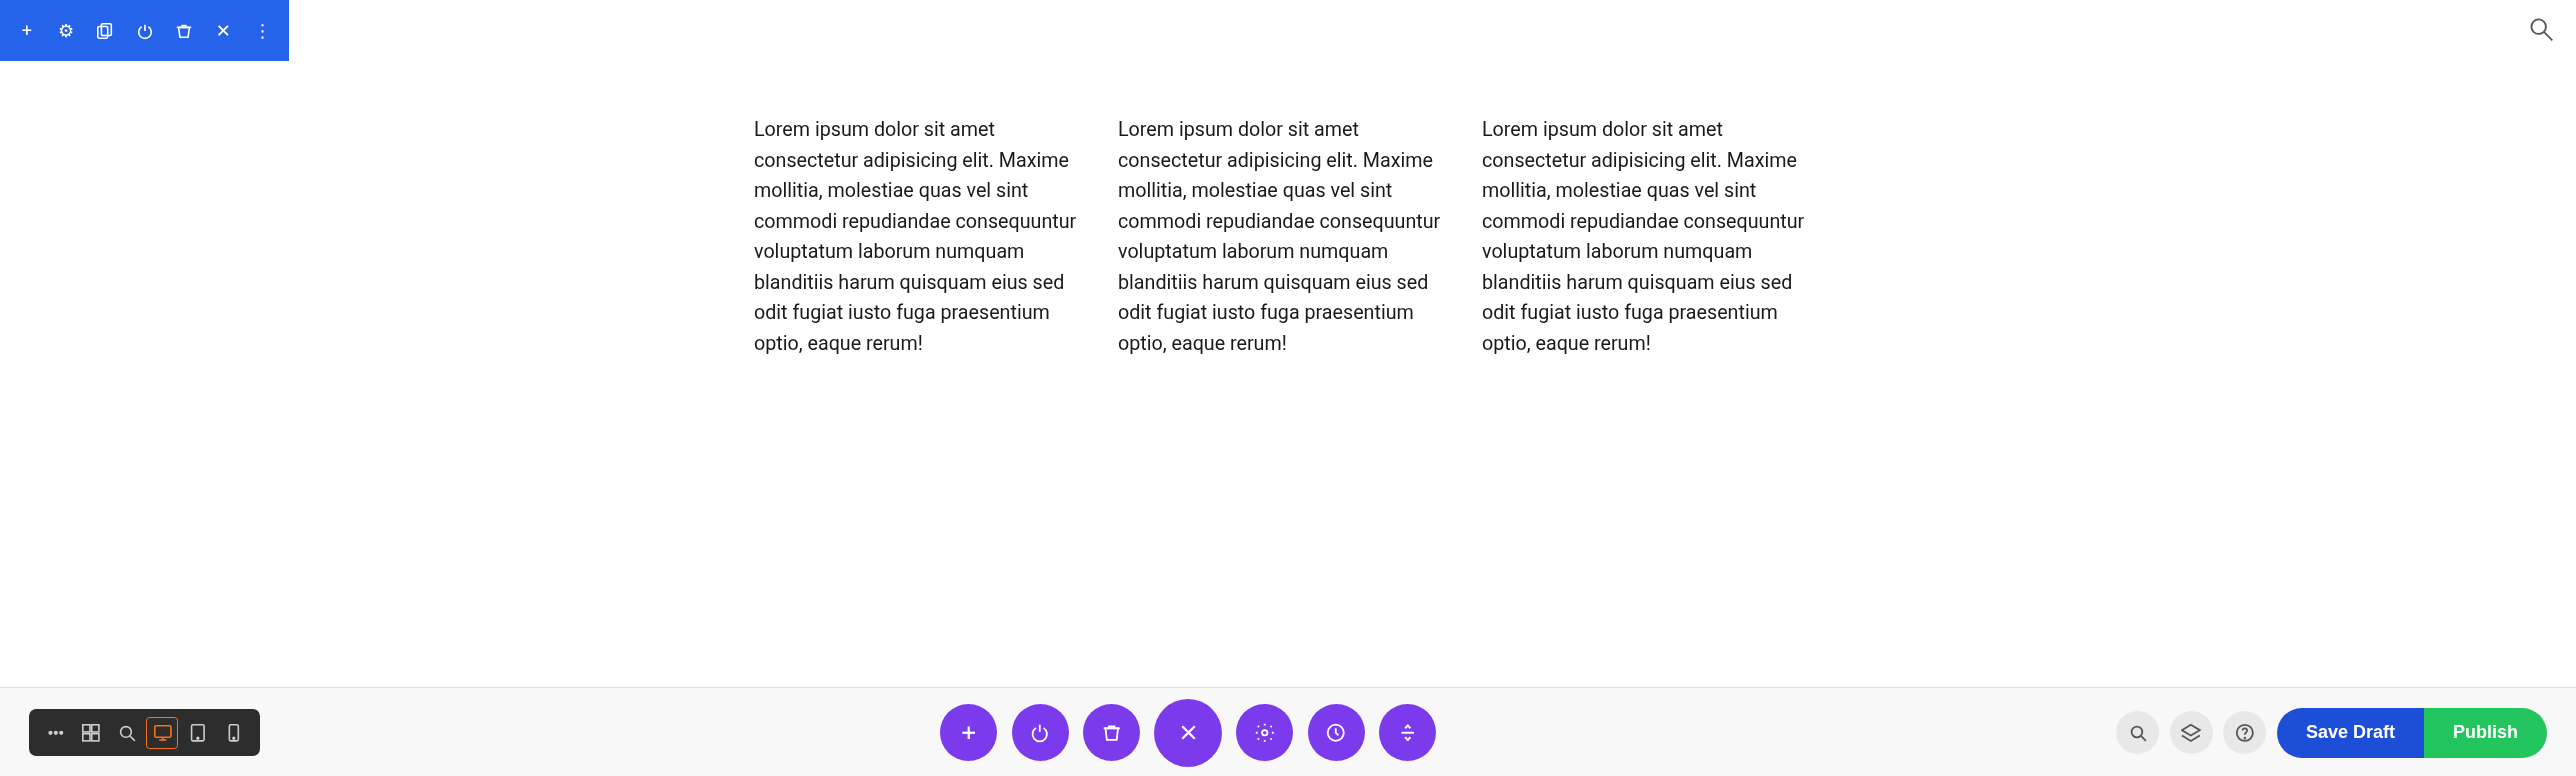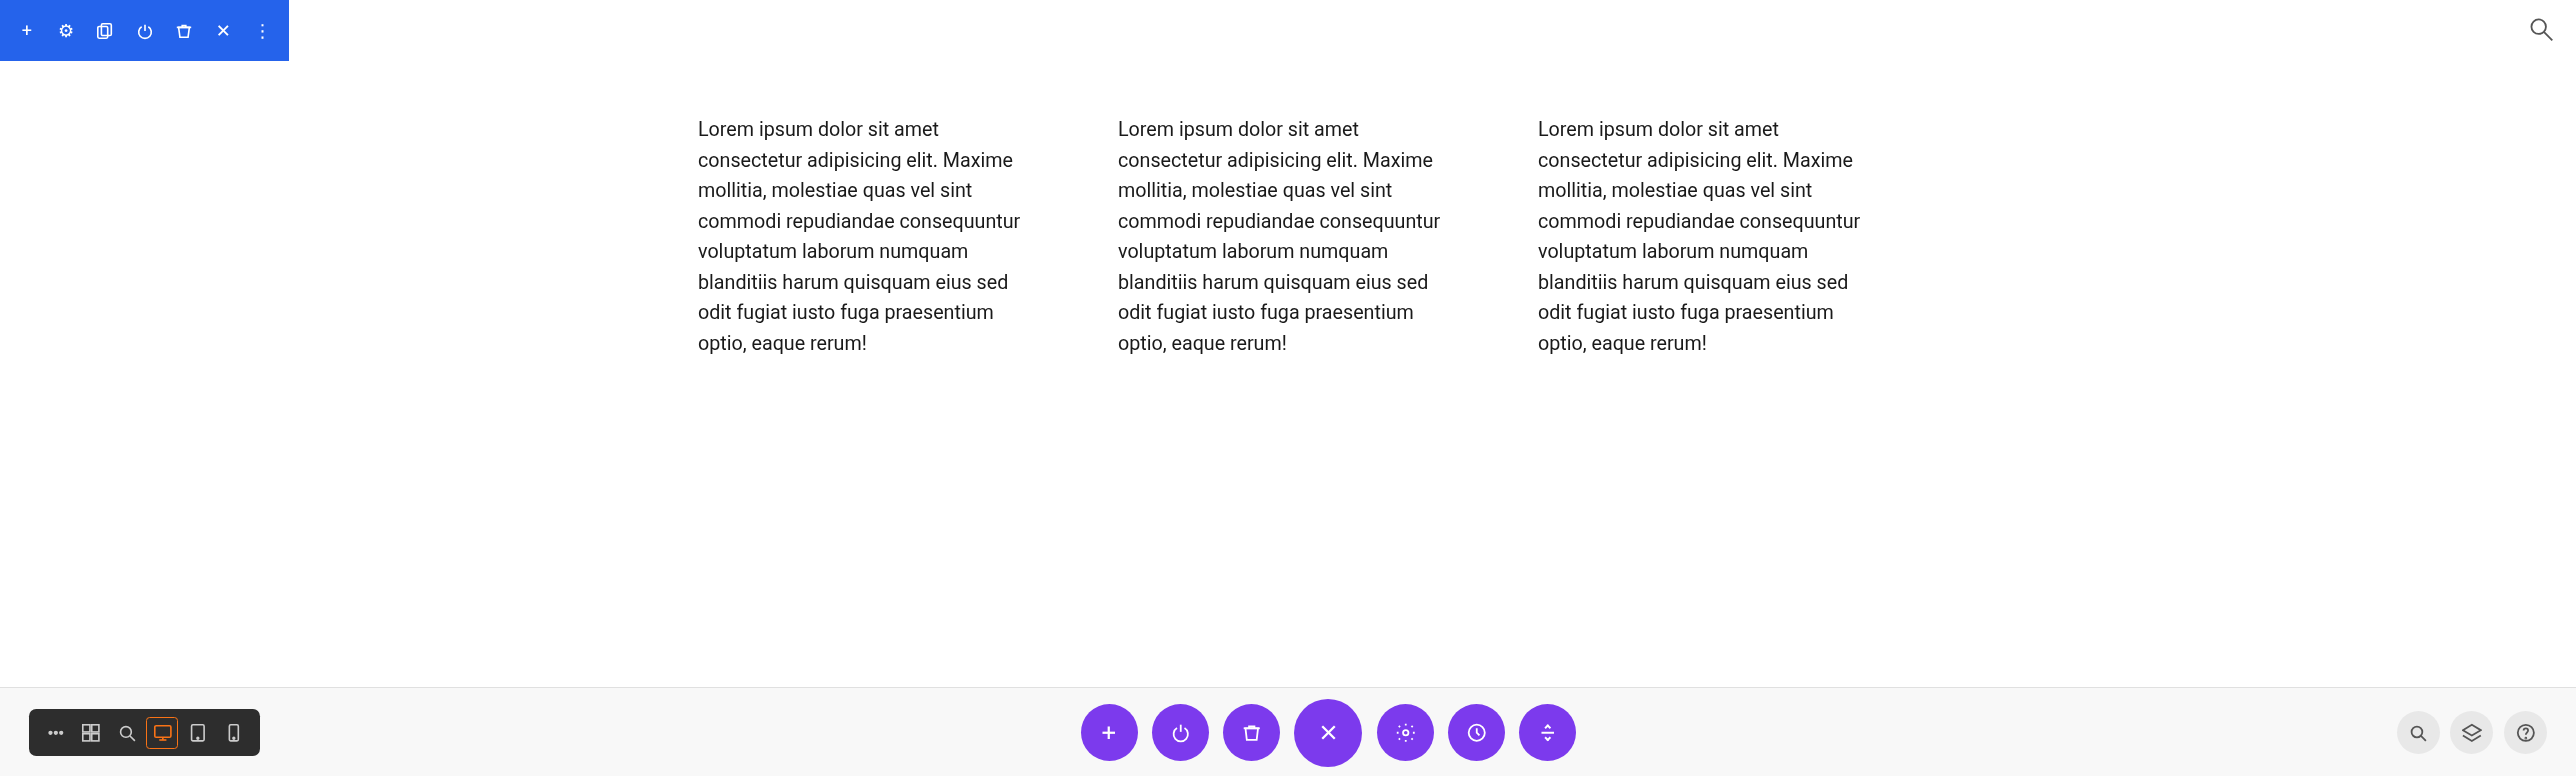--- a/index.html
+++ b/index.html
@@ -47,21 +47,21 @@
     .main-content {
       position: absolute;
       top: 61px;
       left: 0;
       right: 0;
       bottom: 90px;
       display: flex;
       align-items: flex-start;
       justify-content: center;
       padding: 54px 161px;
-      gap: 80px;
+      gap: 24px;
     }
 
     .text-column {
       flex: 1;
       max-width: 340px;
     }
 
     .text-column p {
       font-size: 19.7px;
       line-height: 1.55;
@@ -358,16 +358,20 @@
       </svg>
     </button>
     <button class="right-icon-btn">
       <svg width="19.7" height="19.7" viewBox="0 0 22 22" fill="none" stroke="#555" stroke-width="2">
         <circle cx="11" cy="11" r="9"></circle>
         <path d="M8.5 8.5a2.5 2.5 0 0 1 5 0c0 2-2.5 2.5-2.5 4.5"></path>
         <circle cx="11" cy="17" r="0.5" fill="#555"></circle>
       </svg>
     </button>
 
+    <div class="split-btn-container">
+      <button class="save-draft-btn">Save Draft</button>
+      <button class="publish-btn">Publish</button>
+    </div>
   </div>
 
 </div>
 
 
 </body></html>

